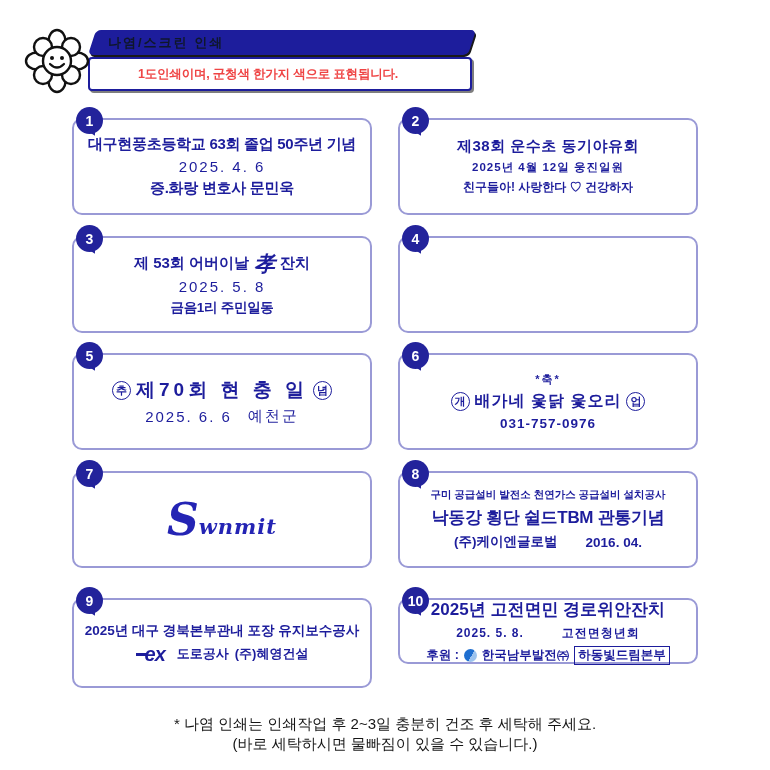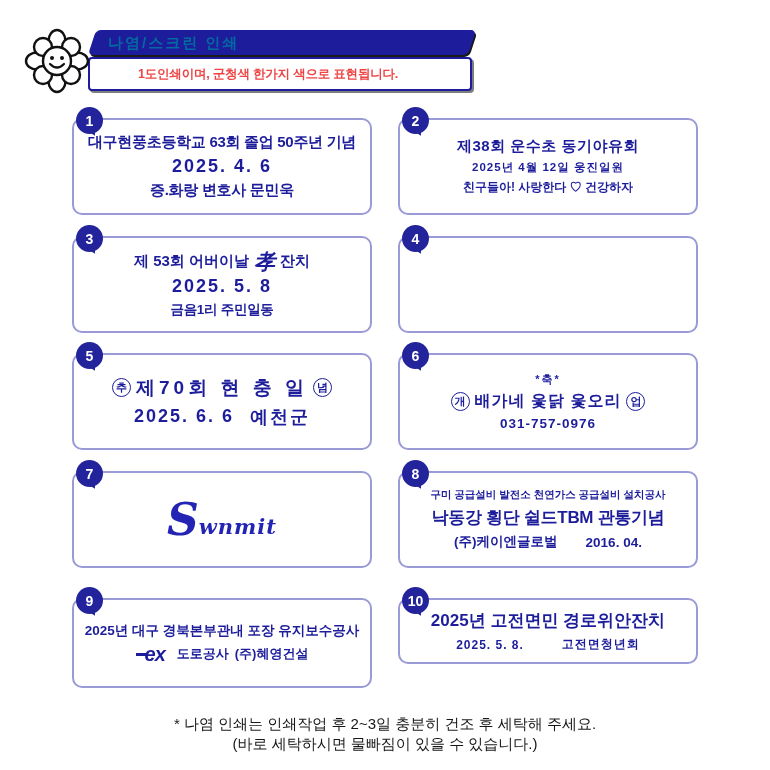--- a/index.html
+++ b/index.html
@@ -10,21 +10,21 @@
   }
   *{box-sizing:border-box;}
   html,body{margin:0;padding:0;background:#fff;}
   body{font-family:"Liberation Sans",sans-serif;}
   .page{position:relative;width:770px;height:770px;background:#fff;overflow:hidden;color:var(--navy);}
 
   
   .flower{position:absolute;left:24px;top:28px;width:66px;height:66px;z-index:3;}
   .banner{position:absolute;left:92px;top:30px;width:380px;height:25px;z-index:2;}
   .banner-bg{position:absolute;inset:0;background:var(--navy);border-radius:5px;transform:skewX(-18deg);box-shadow:2px 2px 0 var(--black);}
-  .banner-text{position:relative;z-index:1;color:#0369a1;font-weight:bold;font-size:15px;letter-spacing:2px;line-height:25px;padding-left:16px;}
+  .banner-text{position:relative;z-index:1;color:#0f172a;font-weight:bold;font-size:13px;letter-spacing:2px;line-height:25px;padding-left:16px;}
   .subtitle-box{position:absolute;left:88px;top:57px;width:384px;height:34px;border:2px solid var(--navy);border-radius:4px;background:#fff;display:flex;align-items:center;padding-left:48px;z-index:1;box-shadow:2px 2px 0 rgba(20,20,20,.55);}
   .subtitle-text{font-weight:bold;font-size:12.5px;color:#ef4444;letter-spacing:-0.2px;}
 
   
   .sample-box{position:absolute;width:300px;border:2px solid var(--boxBorder);border-radius:10px;background:#fff;display:flex;flex-direction:column;align-items:center;justify-content:center;text-align:center;color:var(--navy);gap:4px;}
   #b1{left:72px;top:118px;height:97px;}
   #b2{left:398px;top:118px;height:97px;}
   #b3{left:72px;top:236px;height:97px;}
   #b4{left:398px;top:236px;height:97px;}
   #b5{left:72px;top:353px;height:97px;}
@@ -35,21 +35,21 @@
   #b10{left:398px;top:598px;height:66px;}
 
   .badge{position:absolute;top:-13px;left:2px;width:27px;height:27px;background:var(--badge);border-radius:50%;color:#fff;font-weight:bold;font-size:14px;display:flex;align-items:center;justify-content:center;z-index:2;}
   .badge::after{content:'';position:absolute;bottom:-7px;left:13px;width:0;height:0;border:5px solid transparent;border-top:9px solid var(--badge);transform:rotate(-28deg);}
 
   .row{display:flex;align-items:center;justify-content:center;}
   .circ{display:inline-flex;align-items:center;justify-content:center;width:19px;height:19px;border:1.5px solid var(--navy);border-radius:50%;font-size:11px;font-weight:bold;margin:0 5px;flex:0 0 auto;}
 
   
   .t15{font-size:15px;font-weight:bold;letter-spacing:-0.3px;}
-  .t-date{font-size:18px;font-weight:bold;letter-spacing:2px;}
+  .t-date{font-size:15px;font-weight:normal;letter-spacing:2px;}
   .s2-l1{font-size:15px;font-weight:bold;letter-spacing:0.5px;}
   .s2-l2{font-size:11.5px;font-weight:bold;letter-spacing:1px;}
   .s2-l3{font-size:12px;font-weight:bold;}
   .s3-l1{font-size:15px;font-weight:bold;display:flex;align-items:center;gap:5px;}
   .hanja{font-family:"DejaVu Serif",serif;font-style:italic;font-size:21px;font-weight:bold;line-height:1;}
   .s4-l1{font-size:23px;font-weight:bold;letter-spacing:1px;}
   .s5-main{font-size:19px;font-weight:800;letter-spacing:4px;}
   .s6-top{font-size:11px;font-weight:bold;letter-spacing:2px;}
   .s6-main{font-size:16px;font-weight:bold;letter-spacing:1px;}
   .s6-phone{font-size:13.5px;font-weight:bold;letter-spacing:1px;}
@@ -187,20 +187,26 @@
     </div>
   </div>
 
   <div class="sample-box" id="b10">
     <div class="badge">10</div>
     <div class="s10-l1">2025년 고전면민 경로위안잔치</div>
     <div class="row s10-l2">
       <span>2025. 5. 8.</span>
       <span>고전면청년회</span>
     </div>
+    <div class="row s10-l3">
+      <span>후원 :</span>
+      <span class="kospo-logo"></span>
+      <span>한국남부발전㈜</span>
+      <span class="sponsor-boxed">하동빛드림본부</span>
+    </div>
   </div>
 
   <div class="footer">
     <div>* 나염 인쇄는 인쇄작업 후 2~3일 충분히 건조 후 세탁해 주세요.</div>
     <div>(바로 세탁하시면 물빠짐이 있을 수 있습니다.)</div>
   </div>
 
 </div>
 
 </body></html>

